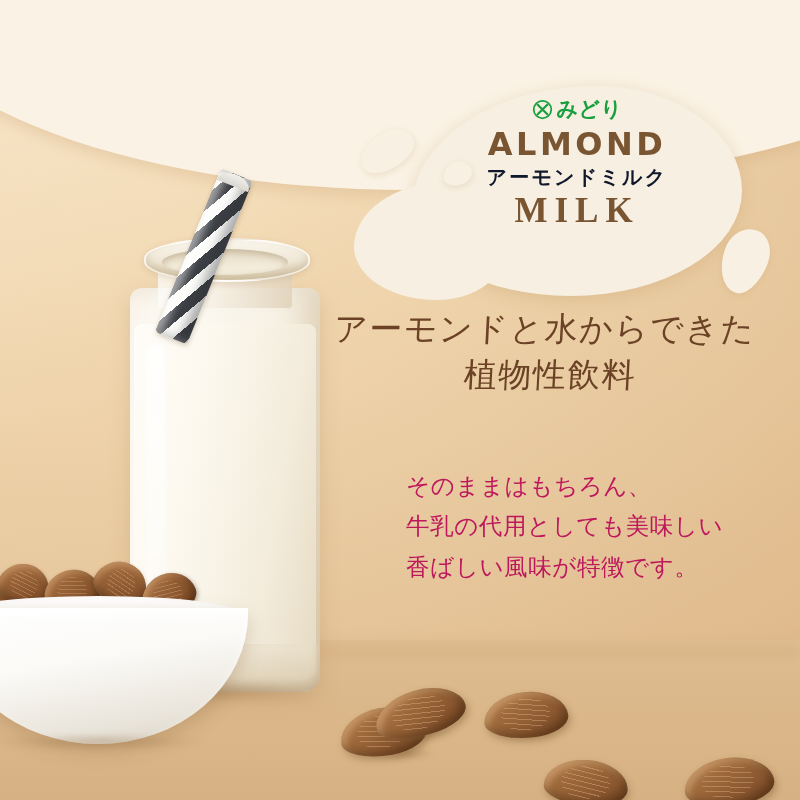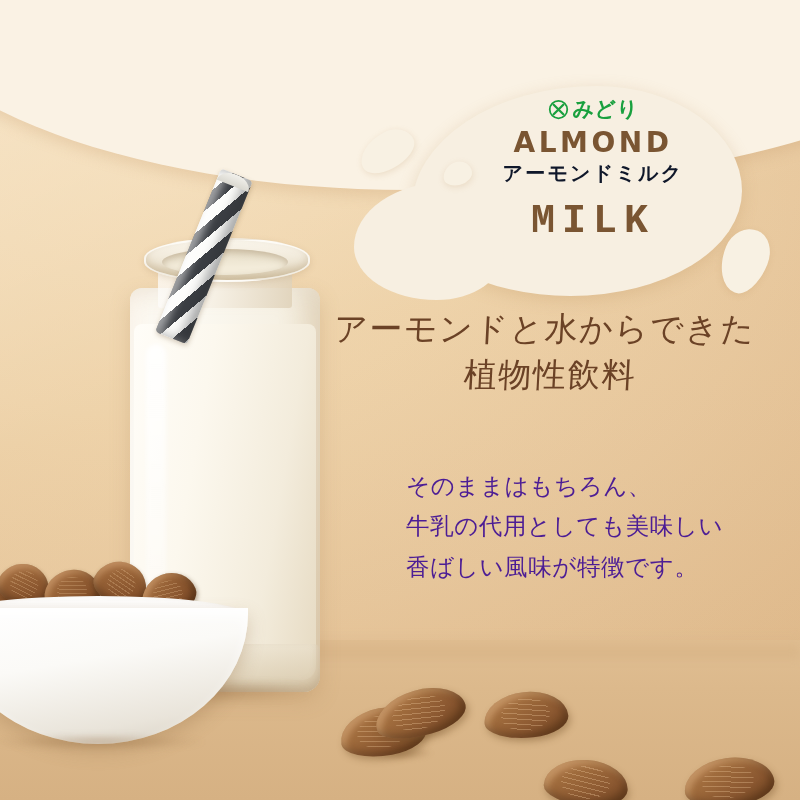--- a/index.html
+++ b/index.html
@@ -47,57 +47,57 @@
   .blob-badge::after{
     content:"";position:absolute;left:-58px;top:96px;width:150px;height:118px;
     background:#f7efe1;border-radius:62% 38% 45% 55% / 55% 60% 40% 45%;
   }
   .drop{position:absolute;background:#f8f1e3;border-radius:50%;box-shadow:0 2px 6px rgba(193,152,102,.22);}
   .drop.d1{left:358px;top:133px;width:58px;height:36px;transform:rotate(-28deg);border-radius:60% 40% 55% 45% / 60% 55% 45% 40%;}
   .drop.d2{left:443px;top:162px;width:29px;height:23px;transform:rotate(-14deg);border-radius:58% 42% 50% 50% / 62% 55% 45% 38%;}
   .drop.d3{left:722px;top:228px;width:45px;height:66px;transform:rotate(22deg);border-radius:52% 48% 44% 56% / 40% 42% 58% 60%;}
 
   
-  .badge-wrap{position:absolute;left:428px;top:96px;width:330px;text-align:center;}
+  .badge-wrap{position:absolute;left:412px;top:96px;width:330px;text-align:center;}
   .logo-row{display:flex;align-items:center;justify-content:center;gap:4px;height:26px;}
   .logo-mark{width:21px;height:21px;flex:0 0 auto;}
   .logo-text{
     font-size:21px;font-weight:bold;color:#19a03e;letter-spacing:.5px;line-height:1;
     font-family:"DejaVu Sans","Liberation Sans",sans-serif;
   }
   .t-almond{
-    font-size:28px;font-weight:bold;color:#7a5532;letter-spacing:3.5px;
+    font-size:32px;font-weight:bold;color:#7a5532;letter-spacing:3.5px;
     line-height:1.06;margin-top:6px;font-family:"DejaVu Sans","Liberation Sans",sans-serif;
   }
   .t-kana{
     font-size:20px;font-weight:bold;color:#0f172a;letter-spacing:2.2px;
     line-height:1.25;margin-top:3px;font-family:"DejaVu Sans","Liberation Sans",sans-serif;
   }
   .t-milk{
-    font-size:40px;font-weight:bold;color:#7a5532;letter-spacing:7px;
-    line-height:1.08;margin-top:14px;font-family:Liberation Mono, monospace;
+    font-size:35px;font-weight:bold;color:#7a5532;letter-spacing:7px;
+    line-height:1.08;margin-top:2px;font-family:Liberation Serif, serif;
   }
 
   
   .headline{
     position:absolute;left:330px;top:306px;width:440px;
     color:#6b4226;text-align:center;
     font-family:"DejaVu Sans","Liberation Sans",sans-serif;
   }
   .headline .hl{
     font-size:33px;line-height:1.38;letter-spacing:1.5px;font-weight:500;
     transform:skewX(-3deg);
   }
   .headline .hl.l1{text-align:left;padding-left:4px;}
   .headline .hl.l2{text-align:center;}
 
   
   .body-copy{
     position:absolute;left:406px;top:466px;width:380px;
-    color:#4c1d95;font-size:23.5px;line-height:1.72;letter-spacing:.6px;
+    color:#be185d;font-size:23.5px;line-height:1.72;letter-spacing:.6px;
     font-family:"DejaVu Sans","Liberation Sans",sans-serif;
   }
   .body-copy div{white-space:nowrap;}
 
   
   .bottle{position:absolute;left:112px;top:232px;width:224px;height:460px;}
   .bottle-body{
     position:absolute;left:18px;top:56px;width:190px;height:404px;
     border-radius:12px 12px 16px 16px;
     background:linear-gradient(100deg,

